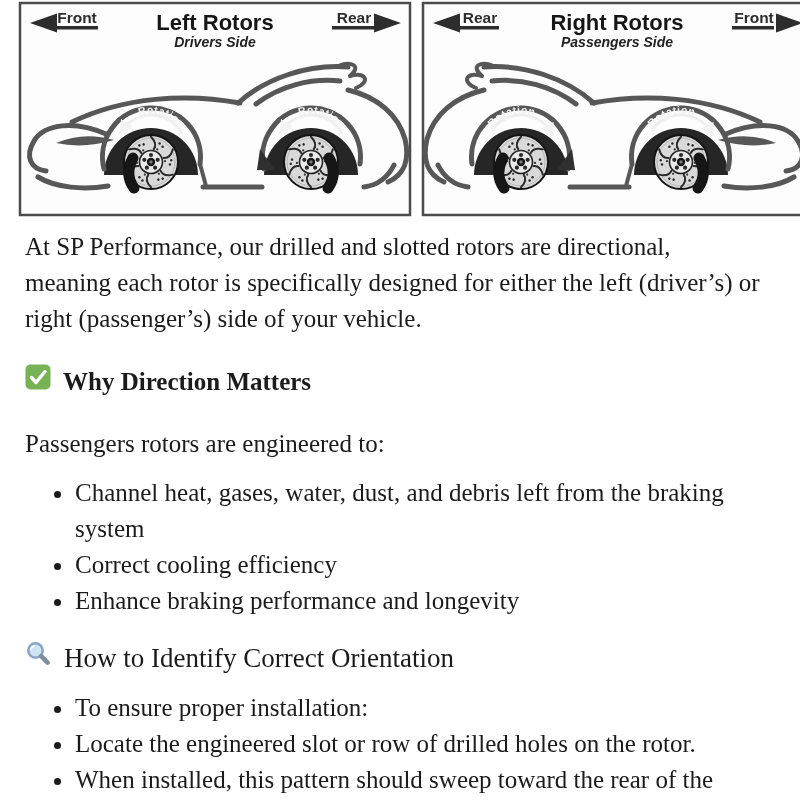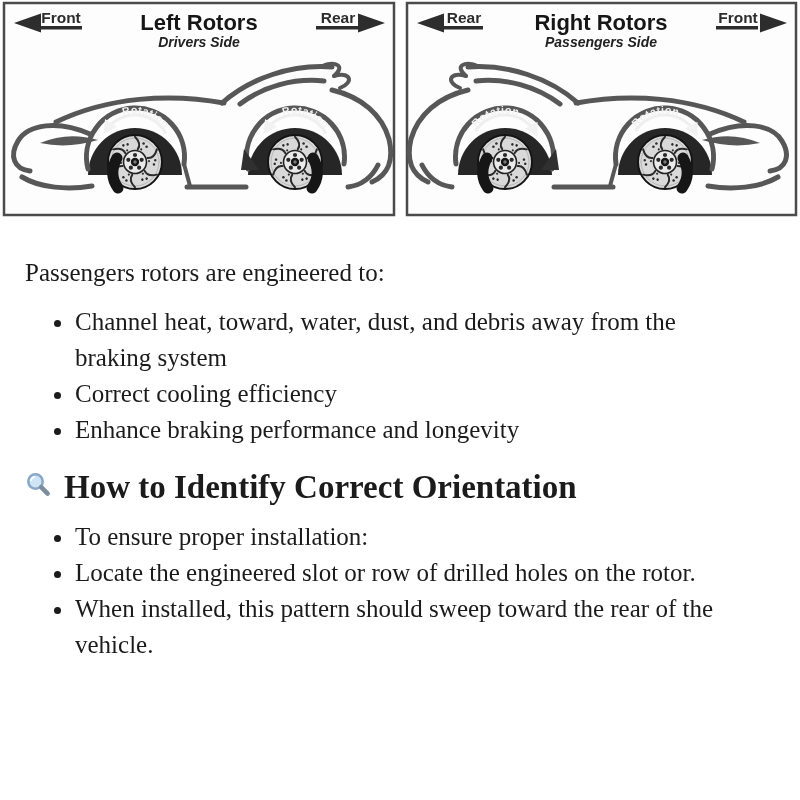--- a/index.html
+++ b/index.html
@@ -1,30 +1,30 @@
 <!DOCTYPE html>
 <html><head>
 <meta charset="utf-8">
 <style>
   html,body { margin:0; padding:0; background:#ffffff; }
   body { width:800px; font-family:"Liberation Serif", serif; color:#1b1b1b; }
   .page { width:800px; }
 
   
-  .diagram-wrap { width:692px; height:218px; }
+  .diagram-wrap { width:692px; height:218px;margin-left:16px; }
   svg text { font-family:"Liberation Sans", sans-serif; }
 
   
   .content { padding:11px 25px 26px 25px; font-size:25px; line-height:36px; }
   .intro { margin:0; max-width:735px; }
 
   .sec-heading { display:flex; align-items:center; gap:12px; margin:27px 0 0 0;
                  font-size:25px; line-height:36px; }
   .sec-heading.bold { font-weight:bold; }
-  .sec-heading.normal { font-weight:bold; font-size:33px; }
+  .sec-heading.normal { font-weight:normal; font-size:27px; }
 
   .lead { margin:26px 0 0 0; max-width:700px; }
 
   ul.bullets { margin:13px 0 0 0; padding:0 0 0 50px; list-style:disc; }
   ul.bullets li { max-width:675px; }
 
   .check-icon { flex:0 0 auto; display:inline-block; }
   .mag-icon { flex:0 0 auto; display:inline-block; }
 </style>
 </head>
@@ -162,26 +162,36 @@
       </text>
       <text font-size="10.5" font-weight="bold" fill="#f2f2f2" letter-spacing="0.5">
         <textPath href="#rf-txt" startOffset="5">Rotation</textPath>
       </text>
     </g>
   </svg>
   </div>
 
   <div class="content">
 
-
+    <p class="intro">At SP Performance, our drilled and slotted rotors are directional, meaning each rotor is specifically designed for either the left (driver’s) or right (passenger’s) side of your vehicle.</p>
+
+    <div class="sec-heading bold">
+      <span class="check-icon">
+        <svg width="26" height="26" viewBox="0 0 26 26">
+          <rect x="0.5" y="0.5" width="25" height="25" rx="5" fill="#77b255"></rect>
+          <path d="M6.5 13.5 L11 18.5 L20 7.5" stroke="#ffffff" stroke-width="3.4" fill="none" stroke-linecap="round" stroke-linejoin="round"></path>
+        </svg>
+      </span>
+      <span>Why Direction Matters</span>
+    </div>
 
     <p class="lead">Passengers rotors are engineered to:</p>
 
     <ul class="bullets">
-      <li>Channel heat, toward, water, dust, and debris away from the braking system</li>
+      <li>Channel heat, gases, water, dust, and debris left from the braking system</li>
       <li>Correct cooling efficiency</li>
       <li>Enhance braking performance and longevity</li>
     </ul>
 
     <div class="sec-heading normal" style="margin-top:21px;">
       <span class="mag-icon">
         <svg width="27" height="27" viewBox="0 0 27 27">
           <circle cx="10.5" cy="10.5" r="7.2" fill="#cfe4f4" stroke="#89a8c8" stroke-width="2.6"></circle>
           <path d="M5.8 9.2 A 5 5 0 0 1 9.0 5.9" stroke="#ffffff" stroke-width="1.8" fill="none" stroke-linecap="round"></path>
           <path d="M16.2 16.2 L22.6 22.6" stroke="#7e8d9e" stroke-width="4.6" stroke-linecap="round"></path>

